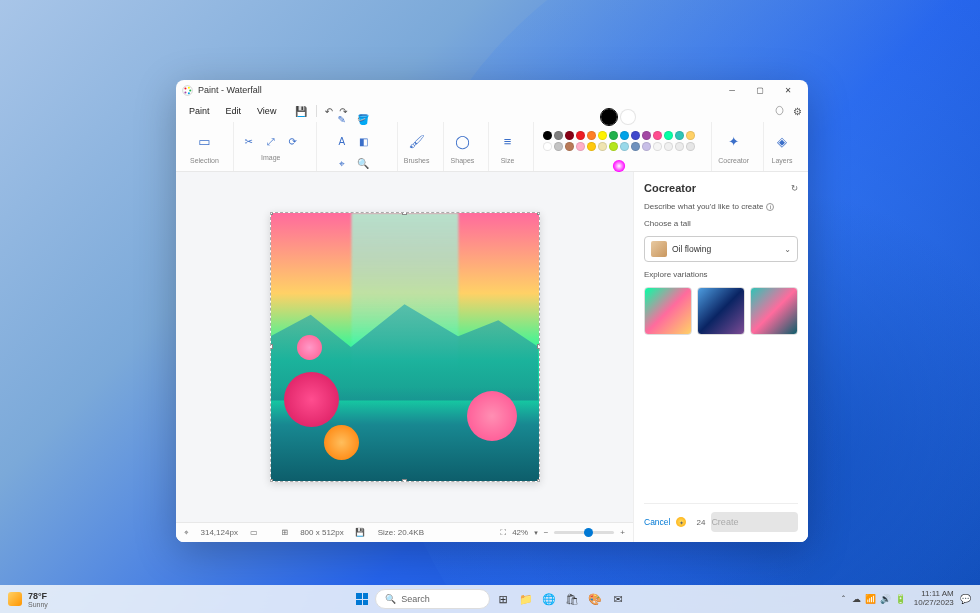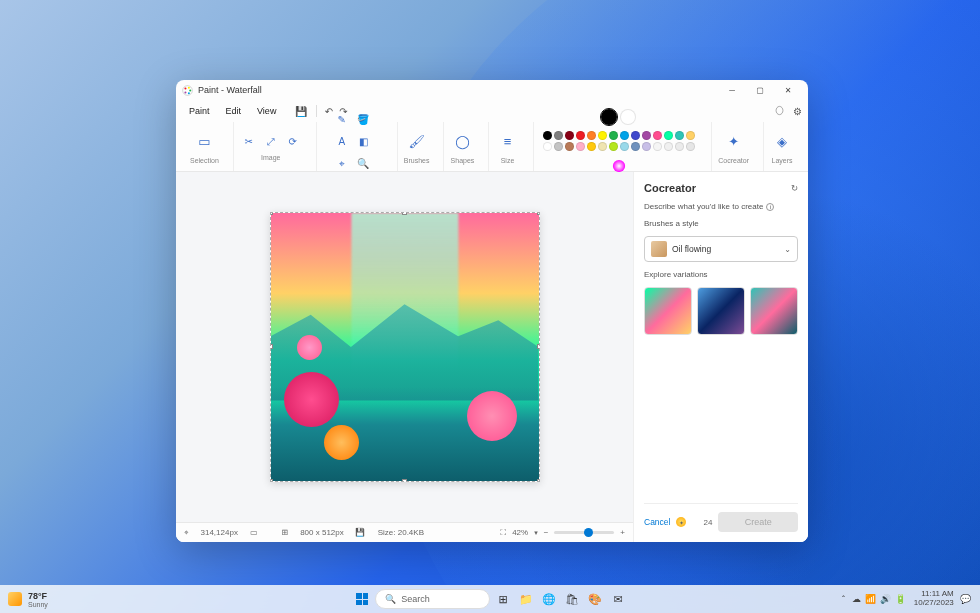--- a/index.html
+++ b/index.html
@@ -62,23 +62,23 @@
 .sp-textarea { border:1px solid #ccc; border-radius:4px; padding:5px; font-size:8px; color:#444; line-height:1.3; min-height:52px; }
 .sp-select { border:1px solid #ccc; border-radius:4px; padding:4px 6px; display:flex; align-items:center; gap:5px; cursor:pointer; }
 .sp-select .thumb { width:16px; height:16px; border-radius:2px; background:linear-gradient(135deg,#e8c9a0,#c9975f); }
 .chev { margin-left:auto; color:#666; font-size:8px; }
 .variations { display:flex; gap:5px; }
 .var { flex:1; aspect-ratio:1; border-radius:4px; cursor:pointer; border:1px solid #ddd; position:relative; overflow:hidden; }
 .v1 { background:linear-gradient(135deg,#06ffa5,#ff6b9d,#ffd166); }
 .v2 { background:linear-gradient(135deg,#4d9de0,#0a2463,#7b4b94); }
 .v3 { background:linear-gradient(135deg,#2ec4b6,#ff6b9d,#0d5e6b); }
 .sp-foot { margin-top:auto; display:flex; align-items:center; gap:6px; padding-top:8px; border-top:1px solid #eee; }
-.credits { display:flex; align-items:center; gap:17px; font-size:8px; color:#666; }
+.credits { display:flex; align-items:center; gap:10px; font-size:8px; color:#666; }
 .coin { width:10px; height:10px; border-radius:50%; background:radial-gradient(circle,#ffe066,#ffa500); font-size:6px; display:flex; align-items:center; justify-content:center; }
-.create-btn { flex:1; background:#e5e5e5; color:#aaa; border-radius:4px; padding:5px 0; text-align:center; font-size:9px; cursor:not-allowed; }
+.create-btn { flex:1; background:#e5e5e5; color:#aaa; border-radius:4px; padding:5px 0; font-size:9px; cursor:not-allowed; }
 .cancel-link { color:#0078d4; font-size:8.5px; cursor:pointer; }
 
 .taskbar { position:absolute; left:0; right:0; bottom:0; height:28px; background:rgba(245,248,252,0.85); backdrop-filter:blur(20px); display:flex; align-items:center; padding:0 8px; font-size:9px; color:#333;gap:44px; }
 .tb-left { display:flex; align-items:center; gap:6px; }
 .weather-ico { width:14px; height:14px; background:linear-gradient(135deg,#ffd166,#ff9500); border-radius:3px; }
 .tb-center { position:absolute; left:50%; transform:translateX(-50%); display:flex; align-items:center; gap:3px; }
 .start { width:20px; height:20px; display:flex; align-items:center; justify-content:center; cursor:pointer; border-radius:3px; }
 .winlogo { width:12px; height:12px; display:grid; grid-template-columns:1fr 1fr; grid-template-rows:1fr 1fr; gap:1px; }
 .winlogo div { background:#0078d4; }
 .search { display:flex; align-items:center; gap:5px; background:#fff; border:1px solid #ddd; border-radius:11px; padding:2px 9px; height:20px; width:115px; color:#666; }
@@ -296,21 +296,21 @@
 
     <div class="sidepanel">
       <div class="sp-head">
         <div class="sp-title">Cocreator</div>
         <span style="color:#666;">↻</span>
       </div>
       <div class="sp-label">
         <span>Describe what you'd like to create</span>
         <span style="border:1px solid #999;border-radius:50%;width:8px;height:8px;font-size:6px;display:inline-flex;align-items:center;justify-content:center;">i</span>
       </div>
-      <div class="sp-label">Brushes a style</div>
+      <div class="sp-label">Choose a tall</div>
       <div class="sp-select">
         <div class="thumb"></div>
         <span>Oil flowing</span>
         <span class="chev">⌄</span>
       </div>
       <div class="sp-label">Explore variations</div>
       <div class="variations">
         <div class="var v1"></div>
         <div class="var v2"></div>
         <div class="var v3"></div>

